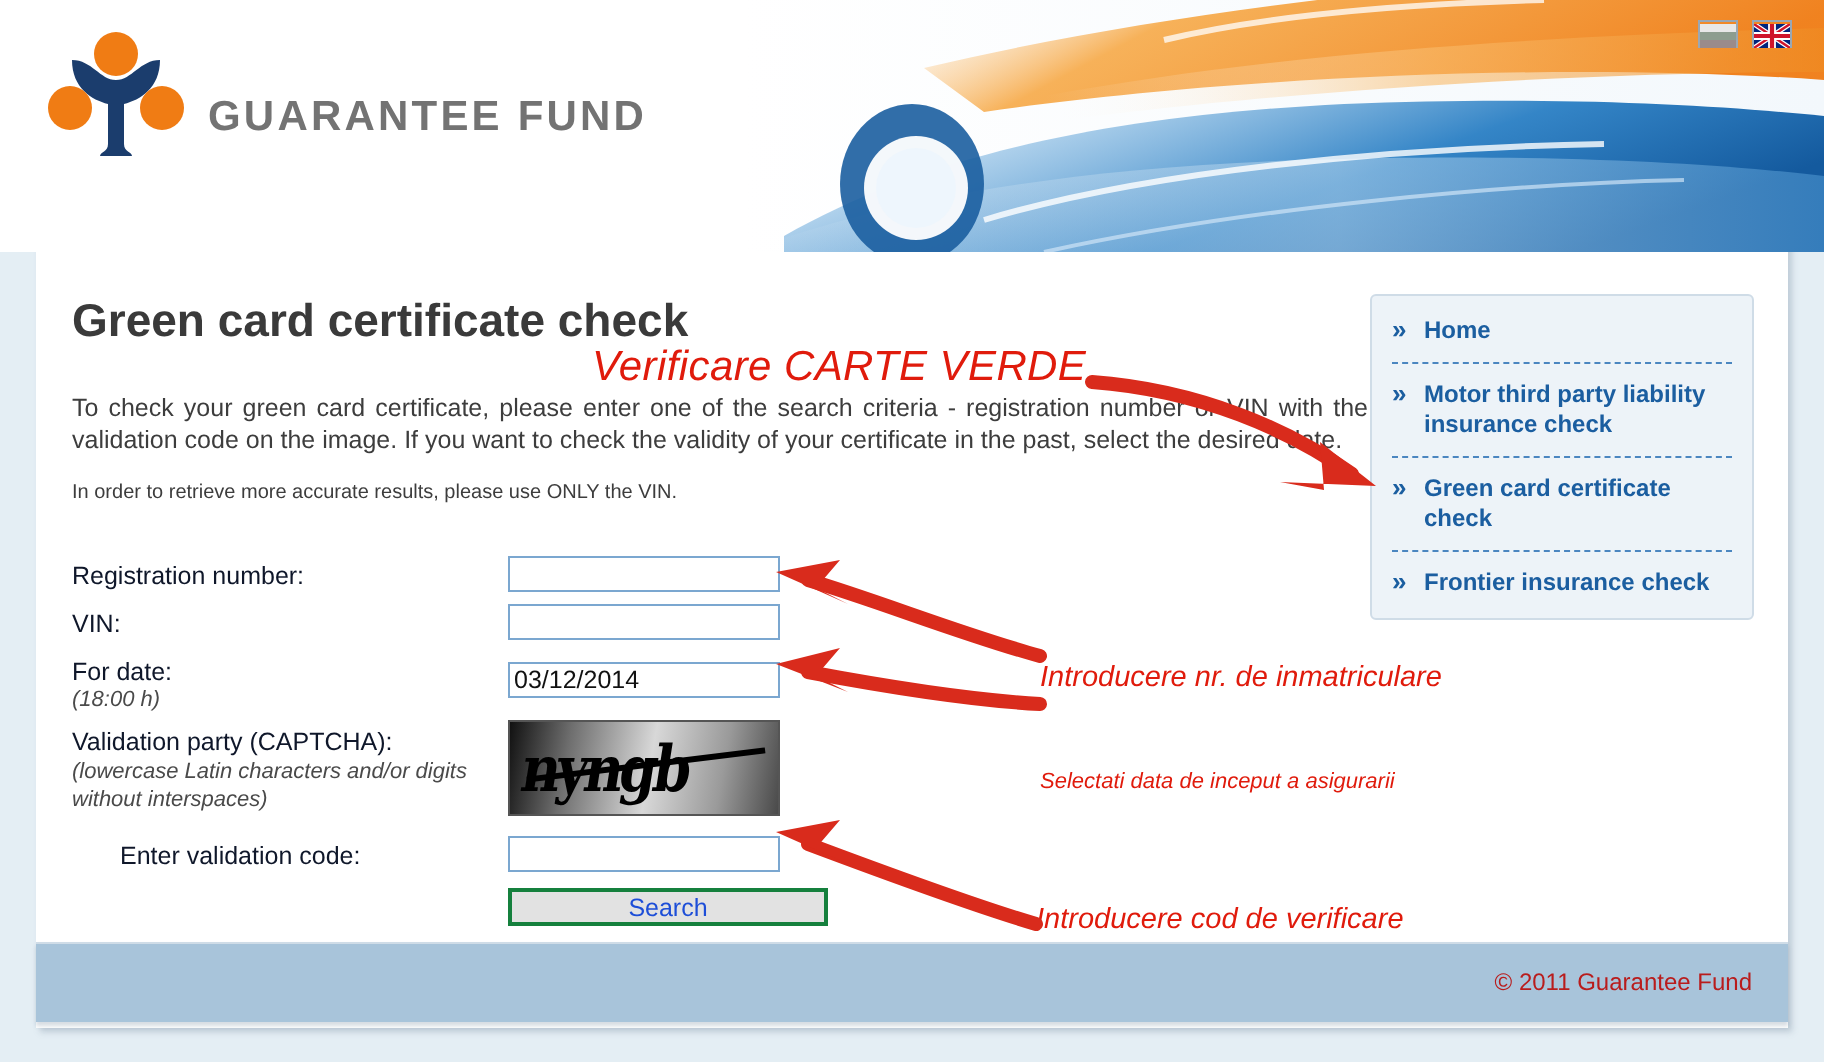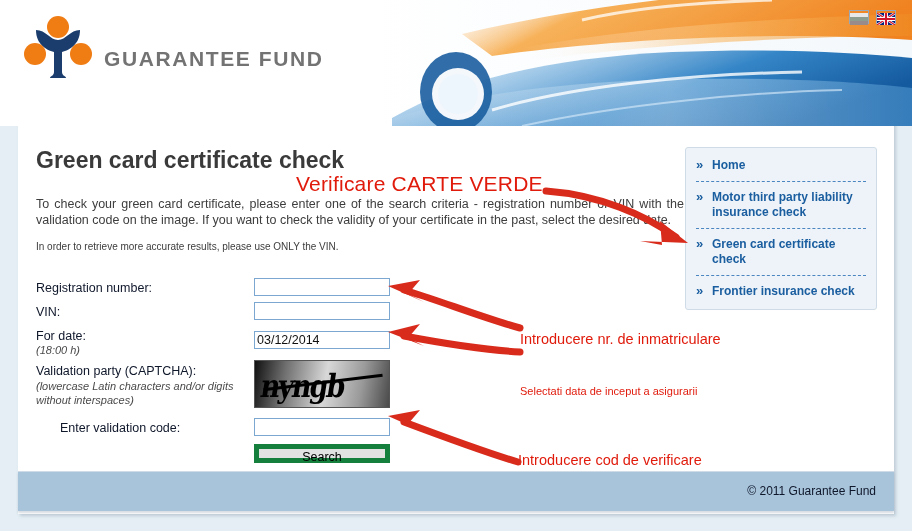--- a/index.html
+++ b/index.html
@@ -107,25 +107,25 @@
     letter-spacing: -2px;
     transform: skewX(-9deg) scaleY(1.18);
   }
   .captcha-slash {
     position: absolute; left: 8px; top: 20px;
     width: 120px; height: 3px; background: #000;
     transform: rotate(-7deg);
   }
   .search-btn {
     position: absolute;
-    width: 136px; height: 19px;
+    width: 160px; height: 19px;
     background: #e2e2e2;
-    border: 5px solid #15803d;
+    border: 2px solid #15803d;
     font-family: "Liberation Sans", sans-serif;
-    font-size: 12.5px; color: #000000;
+    font-size: 12.5px; color: #1d4ed8;
     cursor: pointer;
   }
   
   #sidebar {
     position: absolute; left: 667px; top: 21px;
     width: 192px;
     background: #edf3f8;
     border: 1px solid #cfdce7;
     border-radius: 3px;
     padding: 2px 0;
@@ -138,40 +138,40 @@
   }
   .nav-item + .nav-item { border-top: 1px dashed #4b86c0; margin: 0 10px; padding-left: 16px; }
   .chev {
     position: absolute; left: 10px; top: 7px;
     color: #1b5ea0; font-size: 13px; font-weight: bold;
   }
   .nav-item + .nav-item .chev { left: 0px; }
   
   .anno {
     position: absolute;
-    color: #e01b0c; 
+    color: #e01b0c; font-style: italic;
     font-family: "Liberation Sans", sans-serif;
     white-space: nowrap;
   }
   #anno-title { left: 296px; top: 172px; font-size: 21px; letter-spacing: .2px; }
   #anno-1 { left: 520px; top: 331px; font-size: 14.5px; }
   #anno-2 { left: 520px; top: 385px; font-size: 11px; }
   #anno-3 { left: 518px; top: 452px; font-size: 14.5px; }
   .arrow-svg { position: absolute; }
   
   #footer {
     position: absolute; left: 0; top: 471px;
     width: 876px; height: 40px;
     background: #a8c4da;
     border-top: 1px solid #cfdce7;
     box-shadow: 0 2px 2px rgba(120,140,160,.3);
   }
   .copyright {
     position: absolute; right: 18px; top: 12px;
-    font-size: 12px; color: #0f172a;
+    font-size: 12px; color: #b91c1c;
   }
 </style>
 </head>
 <body>
 
 <div id="screen">
   <div id="page">
 
     <div id="header">
       <div class="hdr-art">

